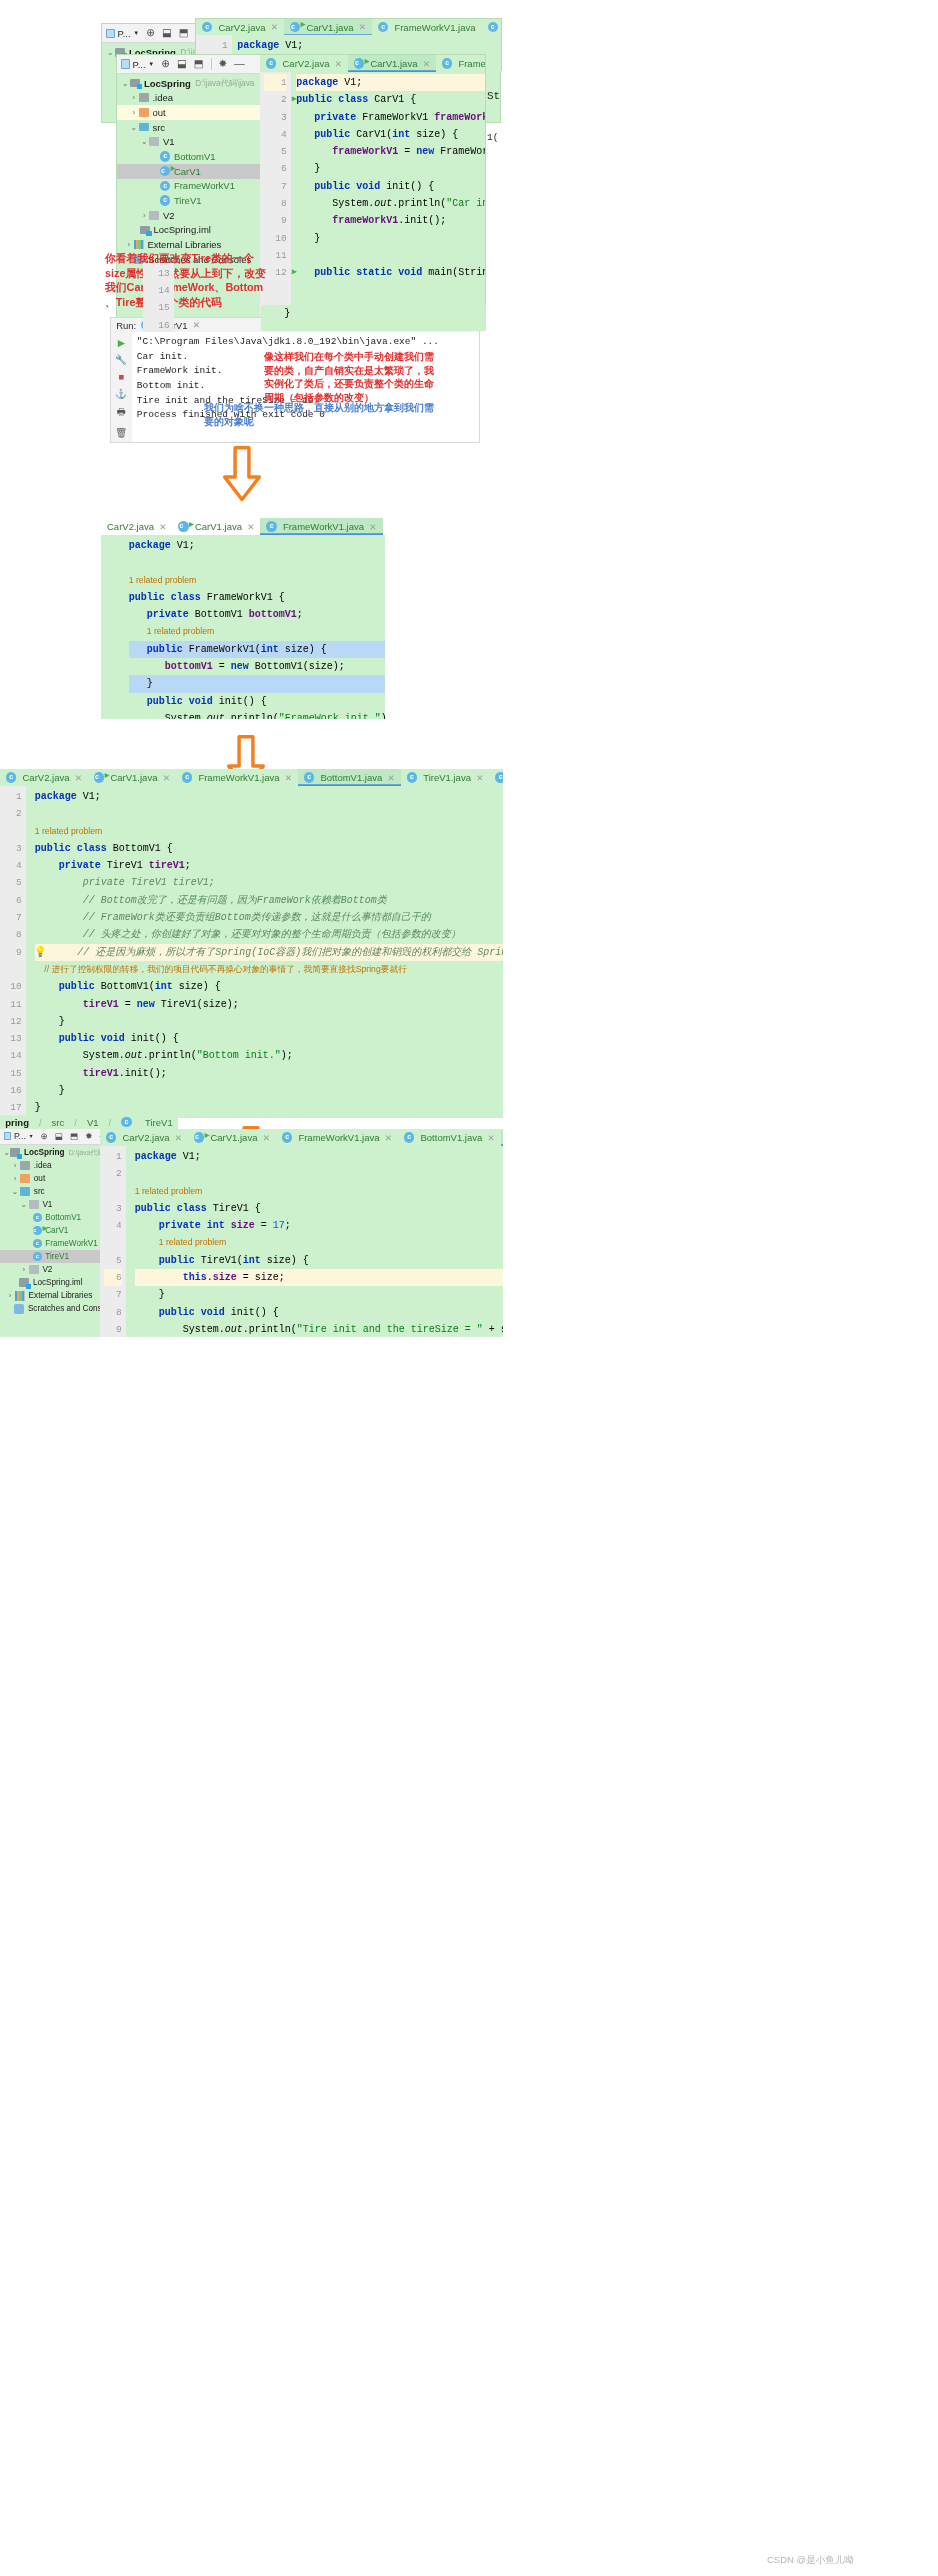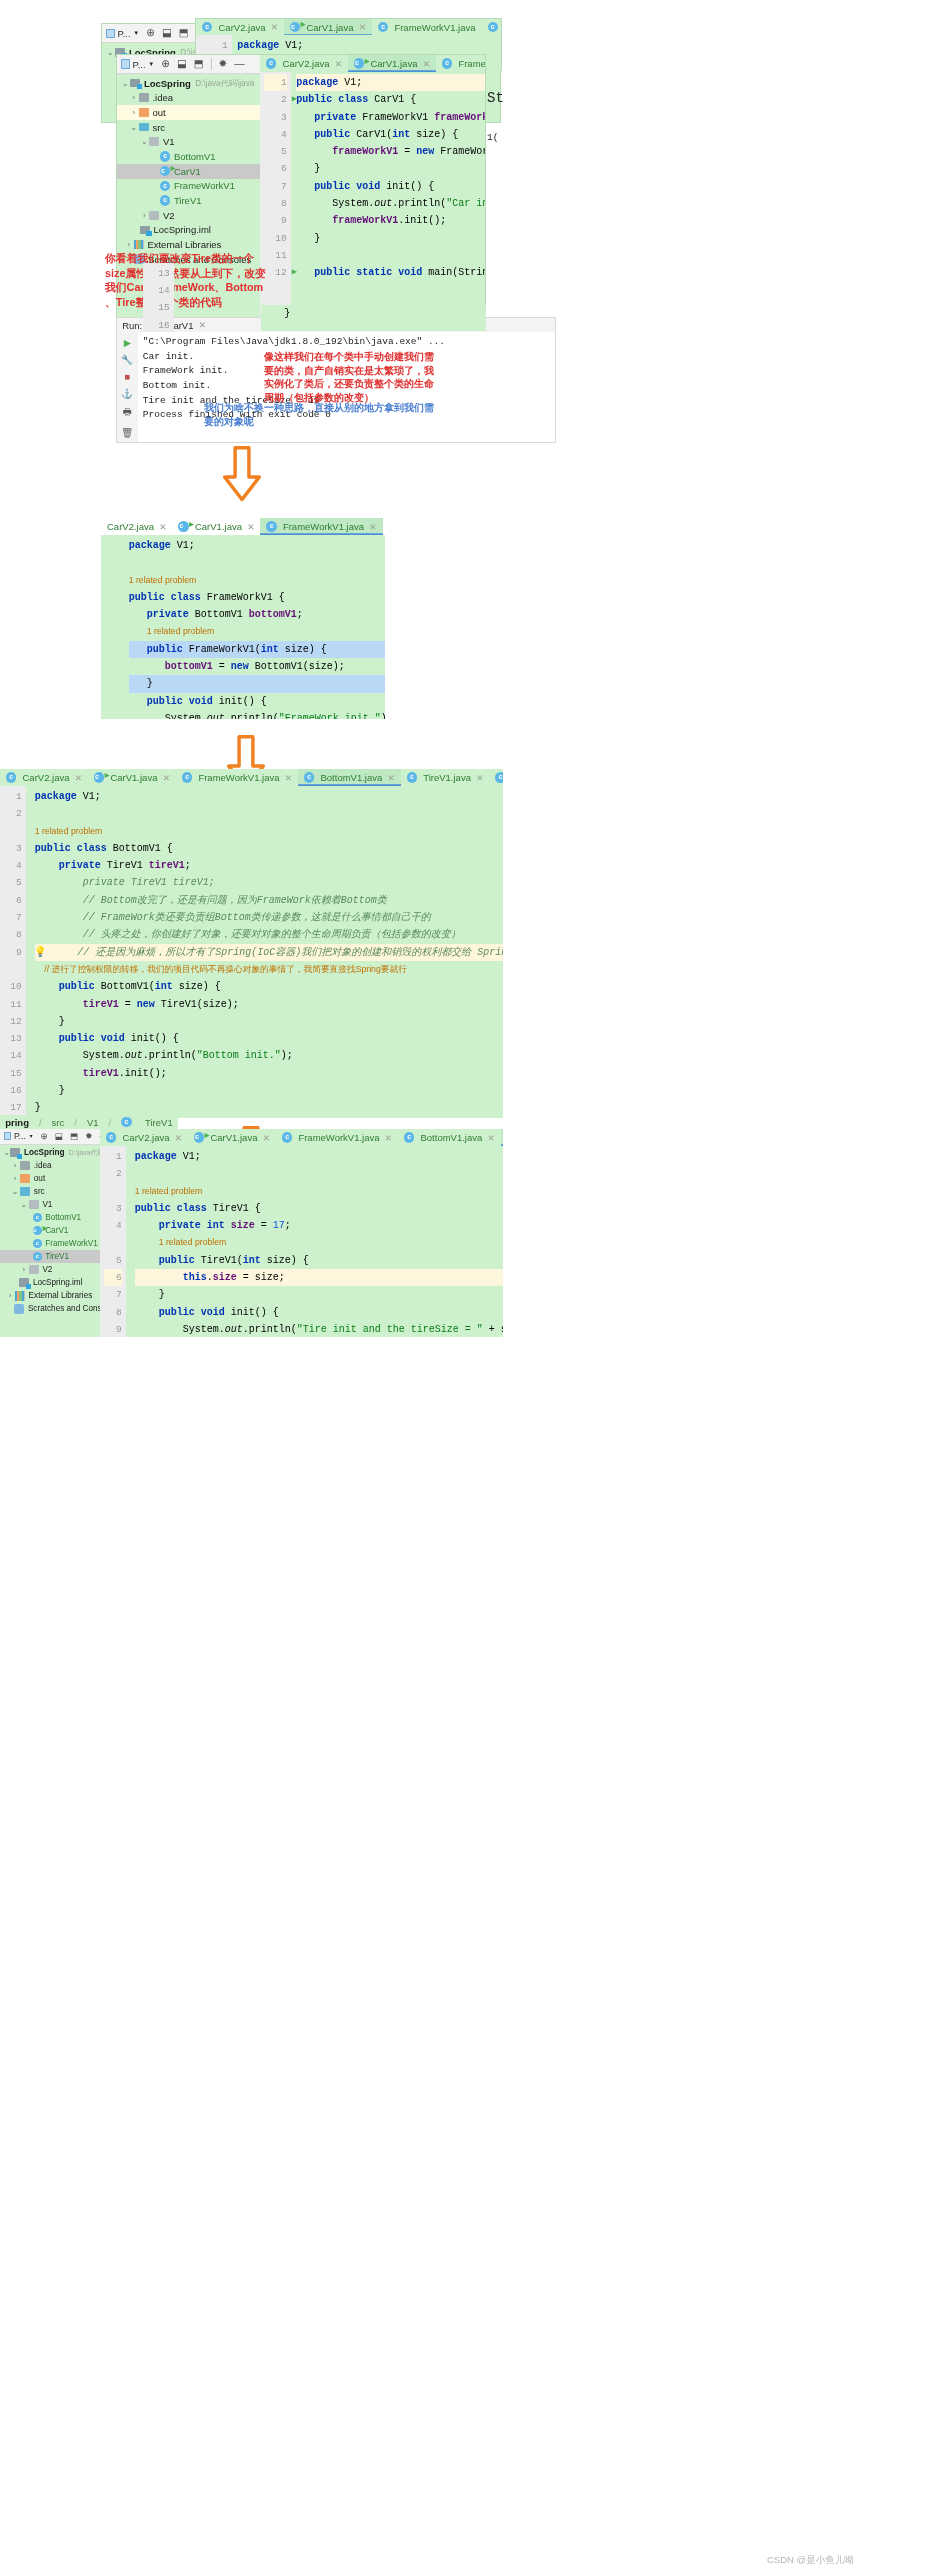--- a/index.html
+++ b/index.html
@@ -409,29 +409,29 @@
     </div>
   </div>
 
   <div class="gutter" style="position:absolute; left:143px; top:263px; width:31px; height:69px; z-index:5;">
     <div>13</div>
     <div>14</div>
     <div>15</div>
     <div>16</div>
   </div>
 
-  <div style="position:absolute; left:487px; top:90px; font-family:'Liberation Mono',monospace; font-size:14px; color:#222;">St</div>
+  <div style="position:absolute; left:487px; top:90px; font-family:'Liberation Mono',monospace; font-size:11px; color:#222;">St</div>
   <div style="position:absolute; left:487px; top:132px; font-family:'Liberation Mono',monospace; font-size:9.5px; color:#222;">1(</div>
 
   <div class="anno red" style="left:105px; top:251px; width:169px; font-size:10.8px;">你看着我们要改变Tire类的一个
 size属性，竟然要从上到下，改变
 我们Car、FrameWork、Bottom
 、Tire整整四个类的代码</div>
 
-  <div class="runpanel" style="position:absolute; left:116px; top:317px; width:440px; height:126px; border:0.9px solid #d8d8d8;">
+  <div class="runpanel" style="position:absolute; left:110px; top:317px; width:370px; height:126px; border:0.9px solid #d8d8d8;">
     <div class="runhead">
       <span>Run:</span>
       <span class="cicon run">c</span>
       <span>CarV1</span>
       <span class="x" style="color:#9a9a9a; font-size:8.7px;">✕</span>
     </div>
     <div class="runbody">
       <div class="runicons">
         <span style="color:#4caf50;">▶</span>
         <span>🔧</span>

